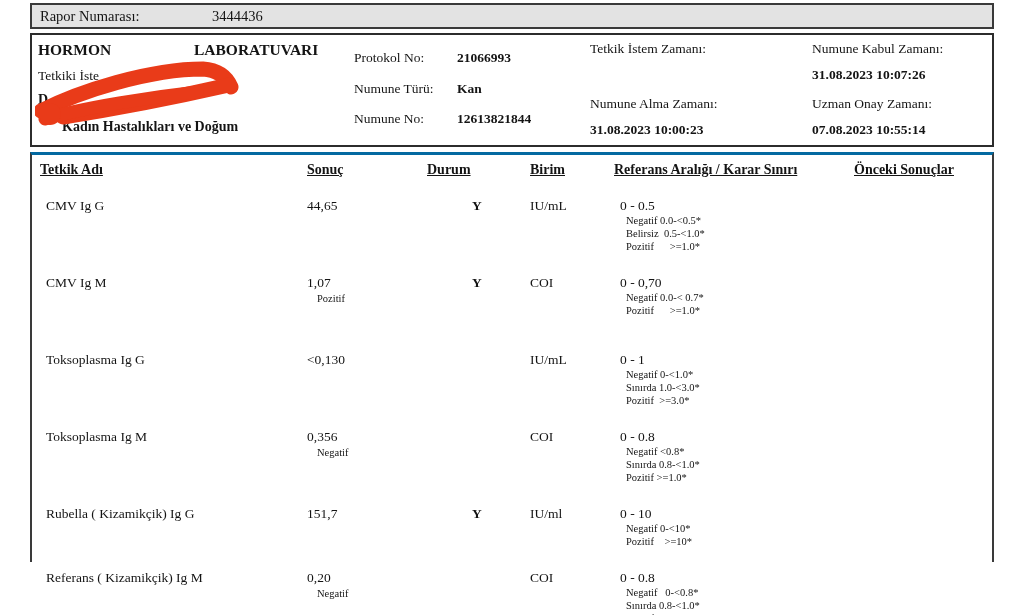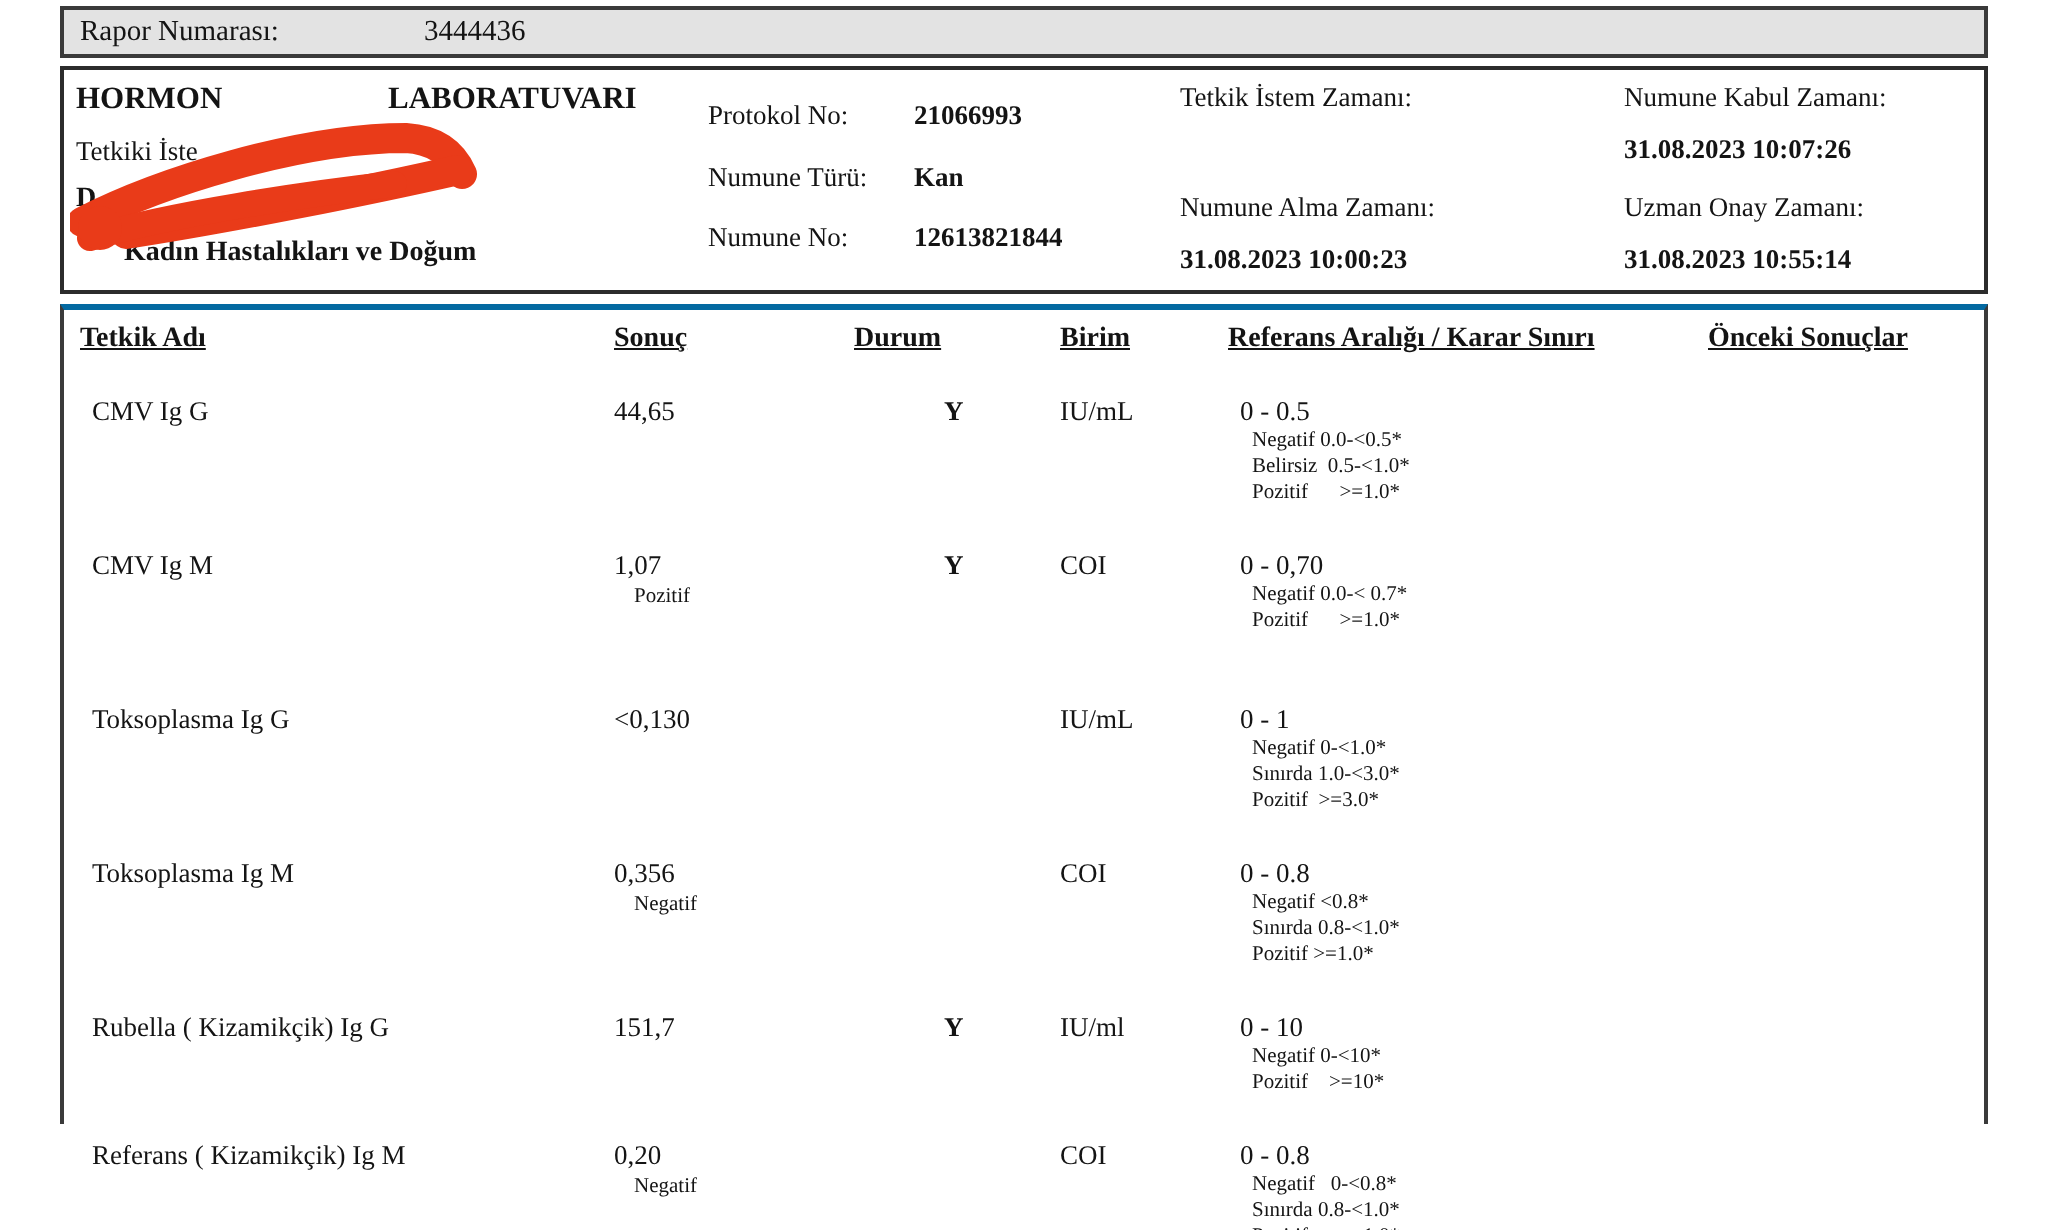--- a/index.html
+++ b/index.html
@@ -63,21 +63,21 @@
   <span class="p-val r3 fs13">12613821844</span>
 
   <span class="c3 t1 fs13">Tetkik İstem Zamanı:</span>
   <span class="c3 t1v fs13 b"></span>
   <span class="c3 t2 fs13">Numune Alma Zamanı:</span>
   <span class="c3 t2v fs13 b">31.08.2023 10:00:23</span>
 
   <span class="c4 t1 fs13">Numune Kabul Zamanı:</span>
   <span class="c4 t1v fs13 b">31.08.2023 10:07:26</span>
   <span class="c4 t2 fs13">Uzman Onay Zamanı:</span>
-  <span class="c4 t2v fs13 b">31.08.2023 10:55:14</span>
+  <span class="c4 t2v fs13 b">07.08.2023 10:55:14</span>
 
   <svg class="scribble" width="212" height="68" viewBox="0 0 212 68" fill="none">
     <path d="M6,52 C45,32 115,10 168,10 C184,11 192,19 196,28" stroke-width="15" stroke-linecap="round" stroke="#e93b19"></path>
     <path d="M194,26 C150,36 80,50 28,58" stroke-width="15" stroke-linecap="round" stroke="#e93b19"></path>
     <path d="M10,60 C50,48 118,38 162,33" stroke-width="13" stroke-linecap="round" stroke="#e93b19"></path>
     <circle cx="15" cy="55" r="11" fill="#e93b19"></circle>
   </svg>
 </div>
 
 <div class="box table-box">

